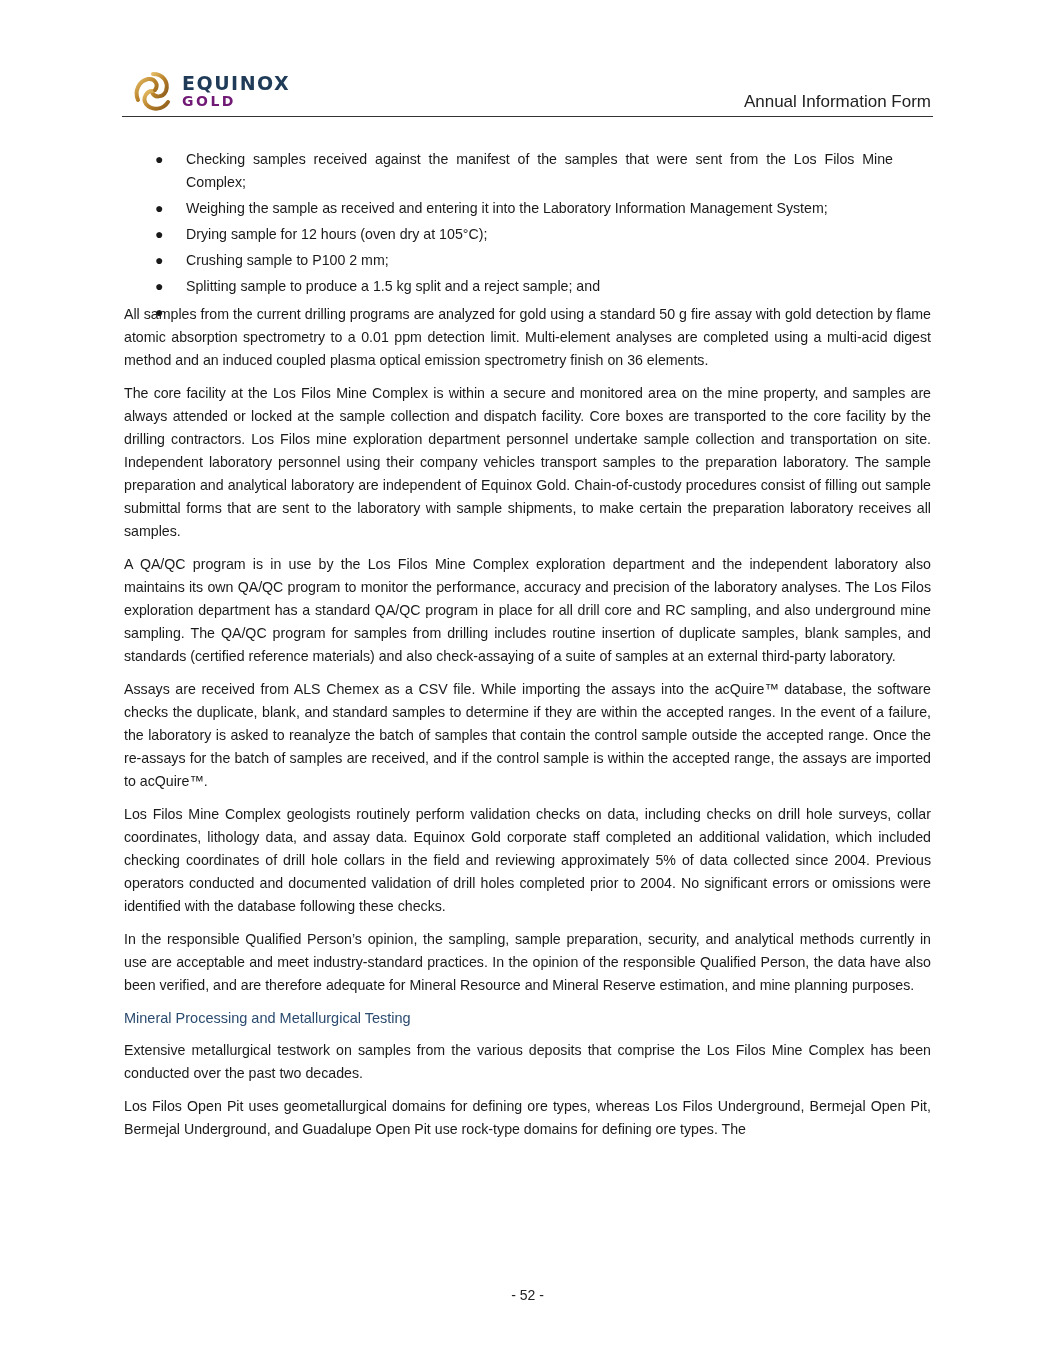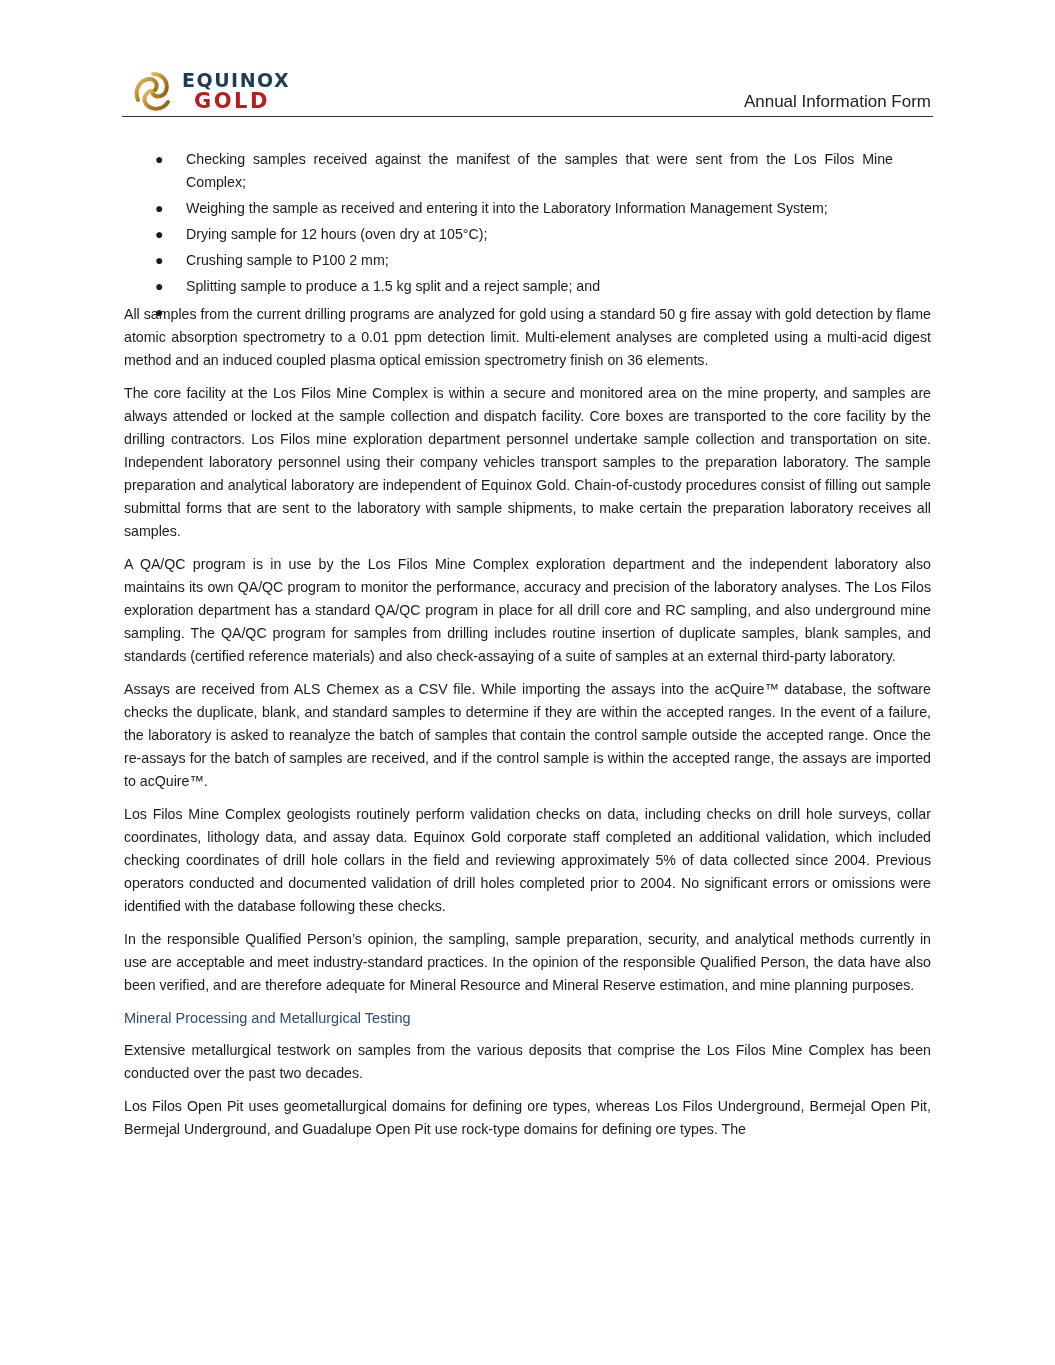--- a/index.html
+++ b/index.html
@@ -50,24 +50,23 @@
     .logo-line1 {
       font-family: "DejaVu Sans", sans-serif;
       font-weight: bold;
       font-size: 19px;
       color: #1f3b57;
       letter-spacing: 1.5px;
     }
     .logo-line2 {
       font-family: "DejaVu Sans", sans-serif;
       font-weight: bold;
-      font-size: 21px;
-      color: #b91c1c;
+      font-size: 14px;
+      color: #701a75;
       letter-spacing: 2.5px;
-      margin-left: 12px;
       margin-top: 1px;
     }
     .header-title {
       position: absolute;
       right: 2px;
       bottom: 4px;
       font-size: 17px;
       color: #222;
     }
     .content {
@@ -161,13 +160,14 @@
     <p class="para">A QA/QC program is in use by the Los Filos Mine Complex exploration department and the independent laboratory also maintains its own QA/QC program to monitor the performance, accuracy and precision of the laboratory analyses. The Los Filos exploration department has a standard QA/QC program in place for all drill core and RC sampling, and also underground mine sampling. The QA/QC program for samples from drilling includes routine insertion of duplicate samples, blank samples, and standards (certified reference materials) and also check-assaying of a suite of samples at an external third-party laboratory.</p>
     <p class="para">Assays are received from ALS Chemex as a CSV file. While importing the assays into the acQuire™ database, the software checks the duplicate, blank, and standard samples to determine if they are within the accepted ranges. In the event of a failure, the laboratory is asked to reanalyze the batch of samples that contain the control sample outside the accepted range. Once the re-assays for the batch of samples are received, and if the control sample is within the accepted range, the assays are imported to acQuire™.</p>
     <p class="para">Los Filos Mine Complex geologists routinely perform validation checks on data, including checks on drill hole surveys, collar coordinates, lithology data, and assay data. Equinox Gold corporate staff completed an additional validation, which included checking coordinates of drill hole collars in the field and reviewing approximately 5% of data collected since 2004. Previous operators conducted and documented validation of drill holes completed prior to 2004. No significant errors or omissions were identified with the database following these checks.</p>
     <p class="para">In the responsible Qualified Person’s opinion, the sampling, sample preparation, security, and analytical methods currently in use are acceptable and meet industry-standard practices. In the opinion of the responsible Qualified Person, the data have also been verified, and are therefore adequate for Mineral Resource and Mineral Reserve estimation, and mine planning purposes.</p>
 
     <h3 class="section-heading">Mineral Processing and Metallurgical Testing</h3>
     <p class="para">Extensive metallurgical testwork on samples from the various deposits that comprise the Los Filos Mine Complex has been conducted over the past two decades.</p>
     <p class="para">Los Filos Open Pit uses geometallurgical domains for defining ore types, whereas Los Filos Underground, Bermejal Open Pit, Bermejal Underground, and Guadalupe Open Pit use rock-type domains for defining ore types. The</p>
   </div>
 
+  <div class="footer">- 52 -</div>
 </div>
 
 </body></html>

